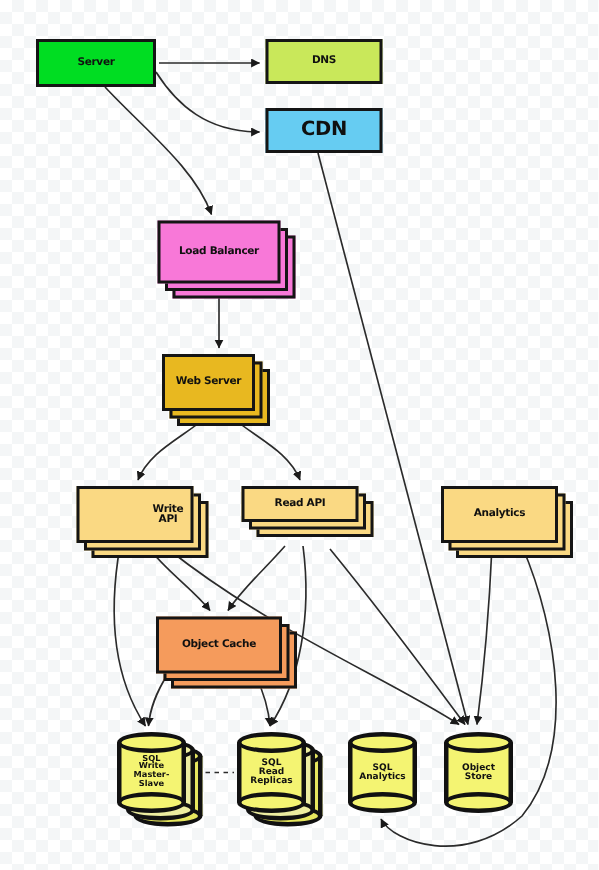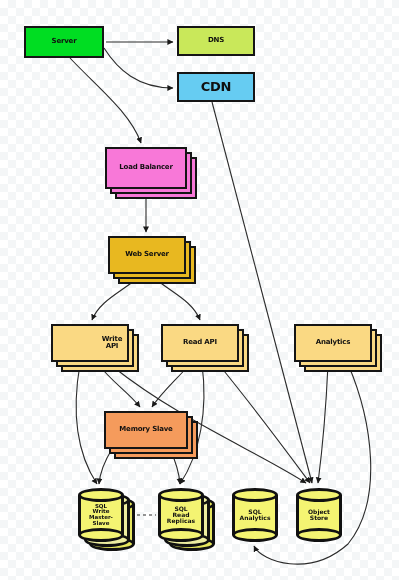--- a/index.html
+++ b/index.html
@@ -205,53 +205,53 @@
           <span class="lbl" style="font-size: 13px;">CDN</span>
         </div>
       </div>
       <div class="node" style="left: 105px; top: 147px; width: 82px; height: 42px;">
         <div class="sh2" style="background: rgb(248, 120, 216);"></div>
         <div class="sh1" style="background: rgb(248, 120, 216);"></div>
         <div class="face" style="background: rgb(248, 120, 216); border-color: rgb(21, 21, 21); align-items: center;">
           <span class="lbl" style="font-size: 7px;">Load Balancer</span>
         </div>
       </div>
-      <div class="node" style="left: 108px; top: 236px; width: 78px; height: 38px;">
+      <div class="node" style="left: 108px; top: 236px; width: 62px; height: 38px;">
         <div class="sh2" style="background: rgb(232, 184, 32);"></div>
         <div class="sh1" style="background: rgb(232, 184, 32);"></div>
         <div class="face" style="background: rgb(232, 184, 32); border-color: rgb(21, 21, 21);">
           <span class="lbl" style="font-size: 7px;">Web Server</span>
         </div>
       </div>
       <div class="node" style="left: 51px; top: 324px; width: 78px; height: 38px;">
         <div class="sh2" style="background: rgb(250, 217, 131);"></div>
         <div class="sh1" style="background: rgb(250, 217, 131);"></div>
         <div class="face" style="background: rgb(250, 217, 131); border-color: rgb(21, 21, 21); padding-left: 44px;">
           <span class="lbl" style="font-size: 7px;">Write API</span>
         </div>
       </div>
-      <div class="node" style="left: 161px; top: 324px; width: 78px; height: 38px; padding-left: 23px;">
+      <div class="node" style="left: 161px; top: 324px; width: 78px; height: 24px; padding-left: 23px;">
         <div class="sh2" style="background: rgb(250, 217, 131);"></div>
         <div class="sh1" style="background: rgb(250, 217, 131);"></div>
         <div class="face" style="background: rgb(250, 217, 131); border-color: rgb(21, 21, 21);">
           <span class="lbl" style="font-size: 7px;">Read API</span>
         </div>
       </div>
       <div class="node" style="left: 294px; top: 324px; width: 78px; height: 38px;">
         <div class="sh2" style="background: rgb(250, 217, 131);"></div>
         <div class="sh1" style="background: rgb(250, 217, 131);"></div>
         <div class="face" style="background: rgb(250, 217, 131); border-color: rgb(21, 21, 21);">
           <span class="lbl" style="font-size: 7px;">Analytics</span>
         </div>
       </div>
       <div class="node" style="left: 104px; top: 411px; width: 84px; height: 38px;">
         <div class="sh2" style="background: rgb(245, 155, 92);"></div>
         <div class="sh1" style="background: rgb(245, 155, 92);"></div>
         <div class="face" style="background: rgb(245, 155, 92); border-color: rgb(21, 21, 21);">
-          <span class="lbl" style="font-size: 7px;">Memory Slave</span>
+          <span class="lbl" style="font-size: 7px;">Object Cache</span>
         </div>
       </div>
     </div>
 
   <div id="db-layer">
       <div class="db" style="left: 78px; top: 488px; width: 46px; height: 54px;">
         <div class="stackB">
           <div class="cyl">
             <div class="bottom" style="background: rgb(230, 230, 94);"></div>
             <div class="body" style="background: rgb(230, 230, 94);"></div>

